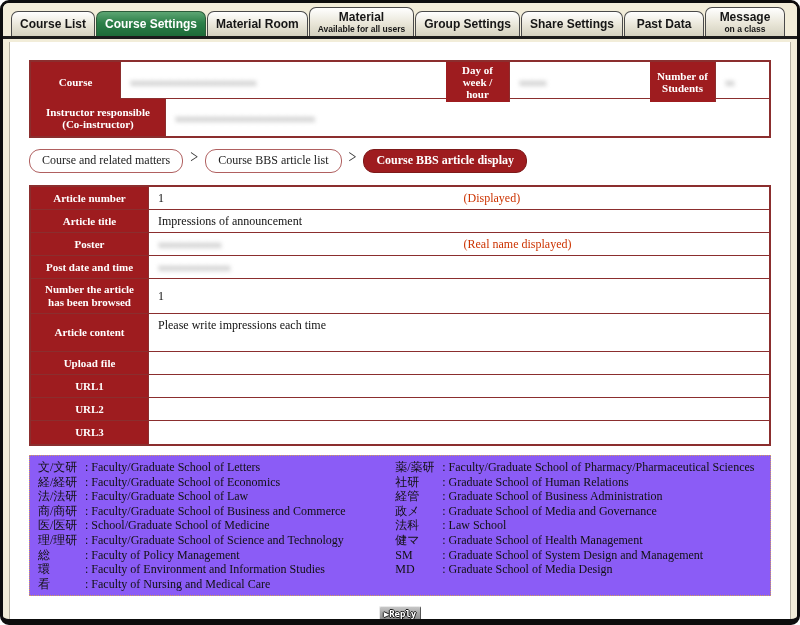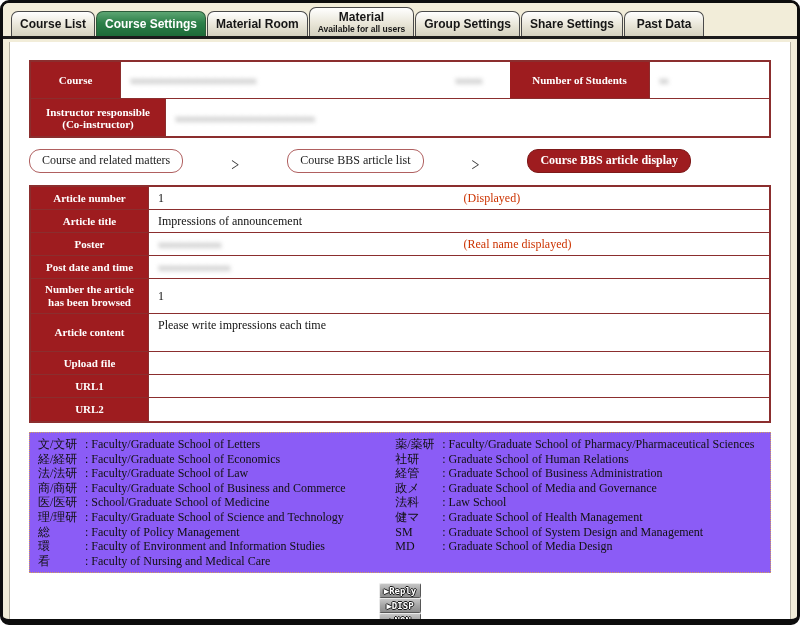--- a/index.html
+++ b/index.html
@@ -50,21 +50,21 @@
   .lbl {
     background:#9e1c1f; color:#fff; font-weight:bold; font-size:11px; line-height:12px;
     display:flex; align-items:center; justify-content:center; text-align:center;
     padding:2px 5px; border-right:1px solid #8b2e2e;
   }
   .val { display:flex; align-items:center; padding-left:9px; font-size:12px; color:#111; }
 
   .redacted { filter:blur(2px); color:#8f8f8f; font-size:11px; letter-spacing:-1px; }
 
   
-  .breadcrumb { display:flex; align-items:flex-end; margin:11px 0 12px 0;gap:41px; }
+  .breadcrumb { display:flex; align-items:flex-start; margin:11px 0 12px 0; }
   .crumb {
     border:1px solid #b06060; border-radius:11px; background:#fff;
     padding:3px 12px 4px; font-size:12px; color:#222; cursor:pointer; white-space:nowrap;
   }
   .crumb.active { background:#9e1c1f; border-color:#7d1a1a; color:#fff; font-weight:bold; cursor:default; }
   .crumb-sep { margin:0 7px; font-size:14px; color:#333; transform:scaleY(1.4); display:inline-block; }
 
   
   .article-table { border:2px solid #8b2e2e; }
   .a-row { display:grid; grid-template-columns:118px 1fr; border-bottom:1px solid #8b2e2e; }
@@ -104,30 +104,35 @@
     <div class="tab">Course List</div>
     <div class="tab active">Course Settings</div>
     <div class="tab">Material Room</div>
     <div class="tab two-line">
       <span>Material</span>
       <span class="sub">Available for all users</span>
     </div>
     <div class="tab">Group Settings</div>
     <div class="tab">Share Settings</div>
     <div class="tab">Past Data</div>
+    <div class="tab two-line">
+      <span>Message</span>
+      <span class="sub">on a class</span>
+    </div>
   </div>
 
   <div class="panel">
 
     <div class="header-table">
       <div class="h-row r1">
         <div class="lbl">Course</div>
         <div class="val">
             <span class="redacted">xxxxxxxxxxxxxxxxxxxxxxxxxxxx</span>
           </div>
+        <div class="lbl">Day of week / hour</div>
         <div class="val">
             <span class="redacted">xxxxxx</span>
           </div>
         <div class="lbl">Number of Students</div>
         <div class="val">
             <span class="redacted">xx</span>
           </div>
       </div>
       <div class="h-row r2">
         <div class="lbl">Instructor responsible (Co-instructor)</div>
@@ -191,20 +196,26 @@
           </div>
       </div>
       <div class="a-row h23">
         <div class="lbl">URL1</div>
         <div class="a-val">
             <span></span>
           </div>
       </div>
       <div class="a-row h23">
         <div class="lbl">URL2</div>
+        <div class="a-val">
+            <span></span>
+          </div>
+      </div>
+      <div class="a-row h23">
+        <div class="lbl">URL3</div>
         <div class="a-val">
             <span></span>
           </div>
       </div>
     </div>
 
     <div class="legend">
       <div>
         <div class="legend-item">
             <span>文/文研</span>

